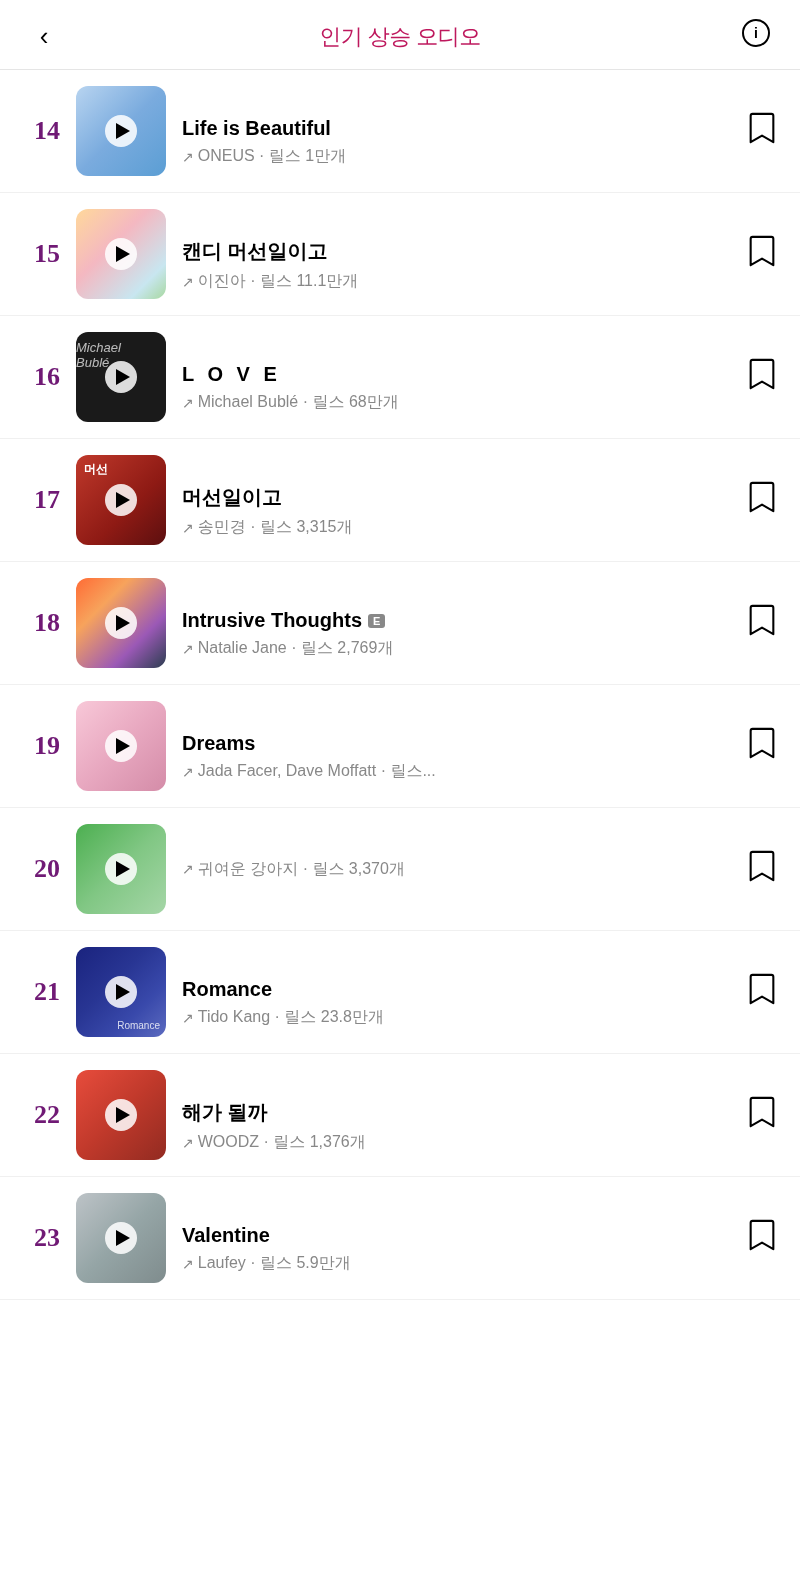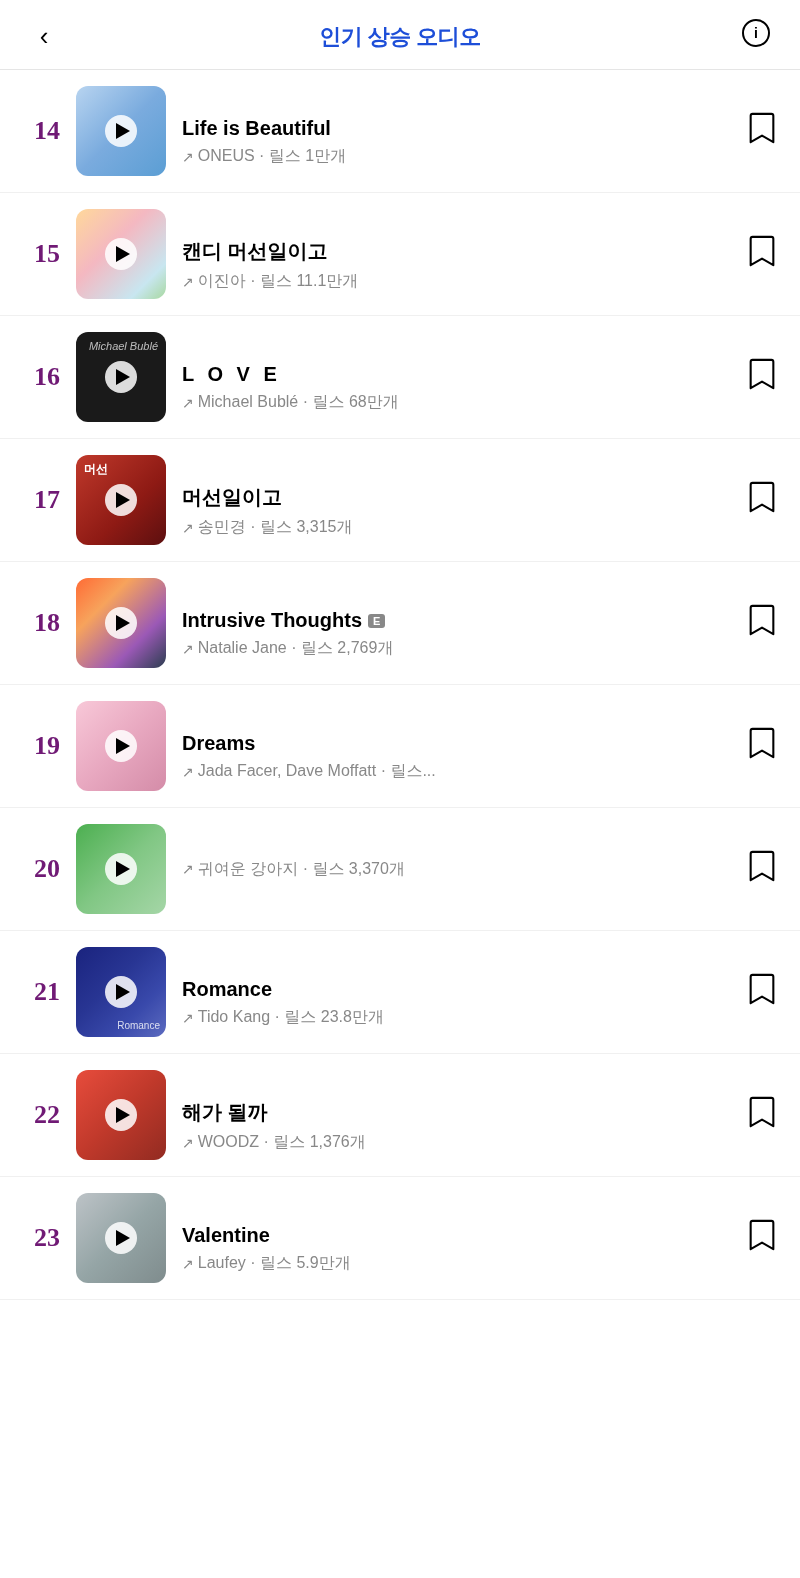--- a/index.html
+++ b/index.html
@@ -22,22 +22,22 @@
     }
     .header-back {
       font-size: 26px;
       color: #000;
       cursor: pointer;
       width: 40px;
       text-align: center;
     }
     .header-title {
       font-size: 22px;
-      font-weight: 700;
-      color: #1d4ed8;
+      font-weight: 400;
+      color: #be185d;
       letter-spacing: -0.5px;
     }
     .header-info {
       width: 40px;
       text-align: center;
       font-size: 26px;
       color: #000;
       cursor: pointer;
     }
 
@@ -100,23 +100,23 @@
     .thumb-19 { background: linear-gradient(135deg, #f8c8d8 0%, #e8a8c0 50%, #d48ca8 100%); }
     .thumb-20 { background: linear-gradient(135deg, #4caf50 0%, #81c784 50%, #a5d6a7 100%); }
     .thumb-21 { background: linear-gradient(135deg, #1a237e 0%, #283593 40%, #3949ab 70%, #5c6bc0 100%); }
     .thumb-22 { background: linear-gradient(135deg, #e74c3c 0%, #c0392b 50%, #922b21 100%); }
     .thumb-23 { background: linear-gradient(135deg, #bdc3c7 0%, #95a5a6 50%, #7f8c8d 100%); }
 
     
     .thumb-16-text {
       position: absolute;
       top: 8px;
-      right: 8px;
+      right: 20px;
       color: #fff;
-      font-size: 11px;
+      font-size: 13px;
       font-style: italic;
       opacity: 0.7;
       z-index: 1;
     }
     .thumb-17-text {
       position: absolute;
       top: 6px;
       left: 8px;
       color: #fff;
       font-size: 12px;

